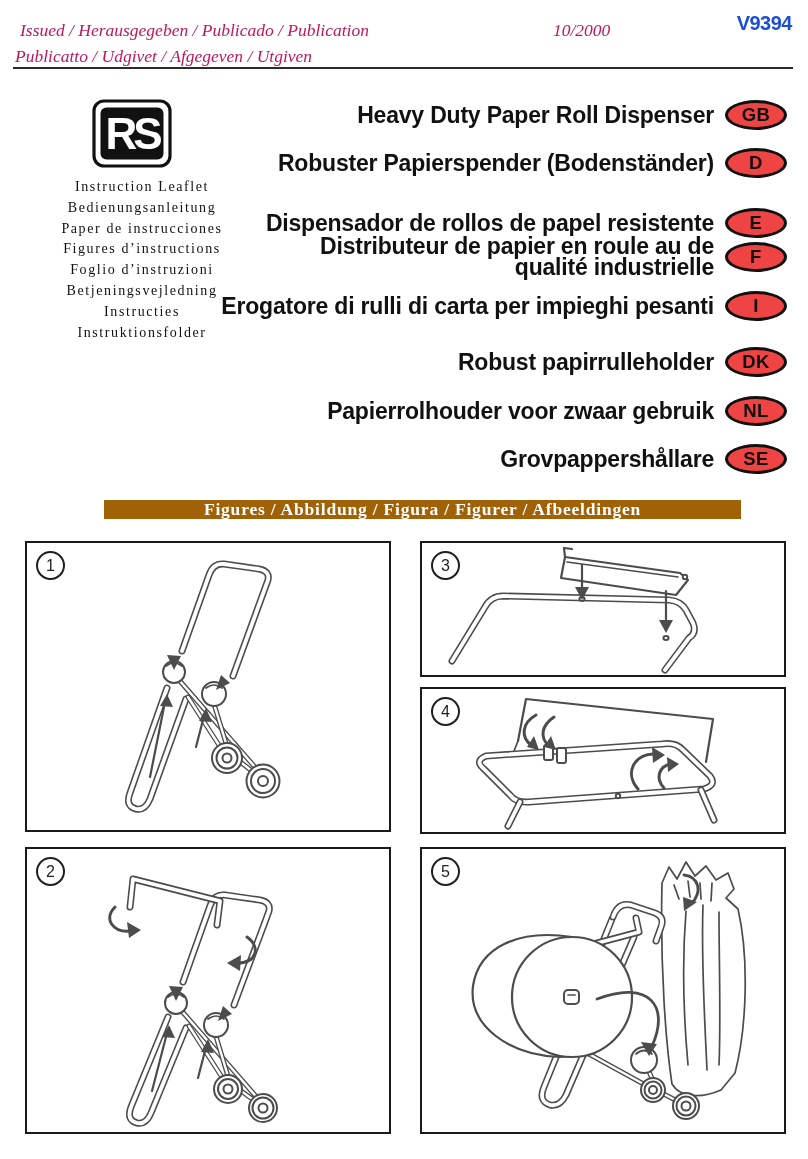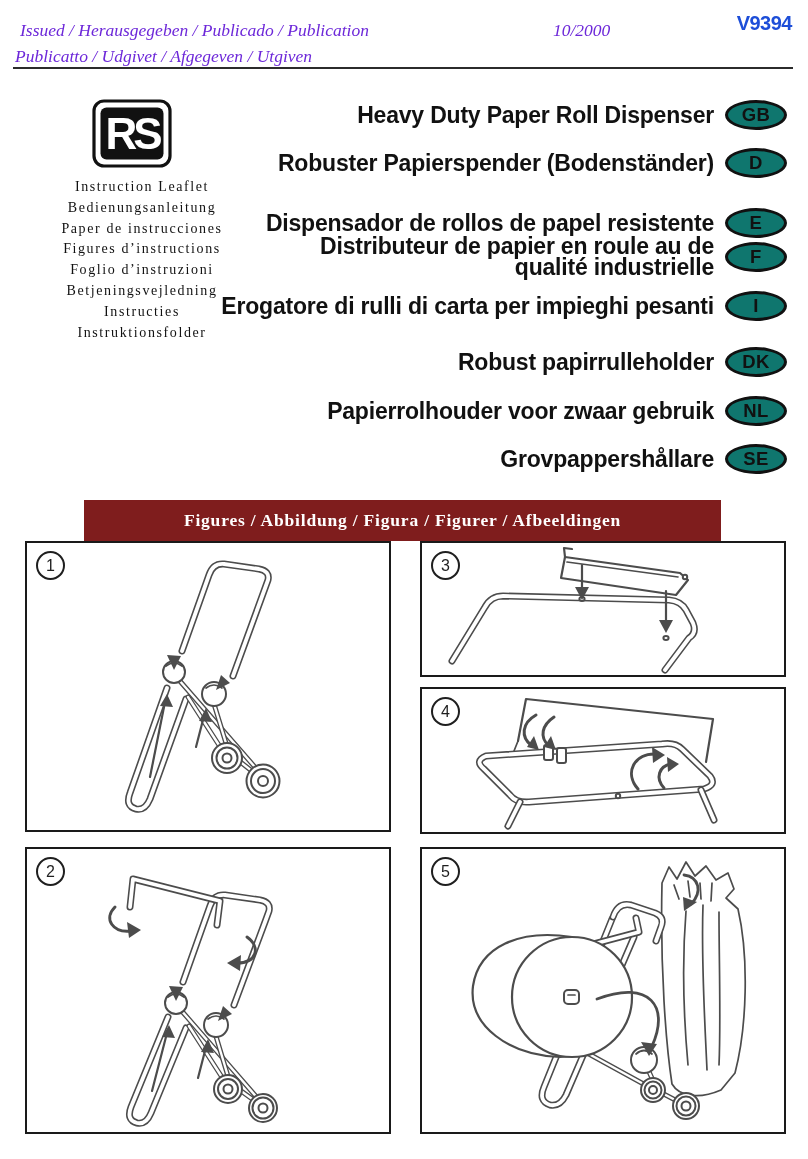--- a/index.html
+++ b/index.html
@@ -1,21 +1,21 @@
 <!DOCTYPE html>
 <html><head>
 <meta charset="utf-8">
 <style>
   html,body{margin:0;padding:0;background:#e8e8e8;}
   .page{position:relative;width:808px;height:1159px;background:#ffffff;margin:0 auto;
         font-family:"Liberation Sans",sans-serif;color:#161616;overflow:hidden;}
 
   
   .hdr-line{position:absolute;font-family:"Liberation Serif",serif;font-style:italic;
-            font-size:17.5px;color:#6d28d9;white-space:nowrap;}
+            font-size:17.5px;color:#be185d;white-space:nowrap;}
   .hdr-issued1{left:20px;top:20px;}
   .hdr-issued2{left:15px;top:46px;}
   .hdr-date{left:553px;top:20px;}
   .hdr-part{position:absolute;right:16px;top:12px;font-weight:bold;font-size:20px;
             letter-spacing:-0.5px;color:#1d4ed8;}
   .hdr-rule{position:absolute;left:13px;right:15px;top:67px;height:2px;background:#2b2b2b;}
 
   
   .logo{position:absolute;left:92px;top:99px;width:80px;height:69px;}
 
@@ -23,24 +23,24 @@
   .langs{position:absolute;left:8px;top:177px;width:268px;text-align:center;
          font-family:"Liberation Serif",serif;font-size:14px;letter-spacing:1.6px;
          line-height:20.8px;color:#111;}
 
   
   .trow{position:absolute;right:21px;display:flex;align-items:center;justify-content:flex-end;}
   .trow .ttl{font-weight:bold;font-size:23px;letter-spacing:-0.2px;text-align:right;
              line-height:21px;color:#111;white-space:nowrap;}
   .oval{flex:0 0 auto;margin-left:11px;width:56px;height:24px;border:3px solid #111;
         border-radius:50%;display:flex;align-items:center;justify-content:center;
-        font-weight:bold;font-size:18.5px;letter-spacing:0.5px;color:#111;background:#0f766e;}
-
-  
-  .banner{position:absolute;left:84px;top:500px;width:637px;height:41px;background:#7f1d1d;
+        font-weight:bold;font-size:18.5px;letter-spacing:0.5px;color:#111;background:#ef4444;}
+
+  
+  .banner{position:absolute;left:104px;top:500px;width:637px;height:19px;background:#a16207;
           color:#fff;display:flex;align-items:center;justify-content:center;
           font-family:"Liberation Serif",serif;font-weight:bold;font-size:17.5px;
           letter-spacing:0.8px;}
 
   
   .figbox{position:absolute;border:2.5px solid #1a1a1a;background:#fff;}
   .fb1{left:25px;top:541px;width:362px;height:287px;}
   .fb2{left:25px;top:847px;width:362px;height:283px;}
   .fb3{left:420px;top:541px;width:362px;height:132px;}
   .fb4{left:420px;top:687px;width:362px;height:143px;}

